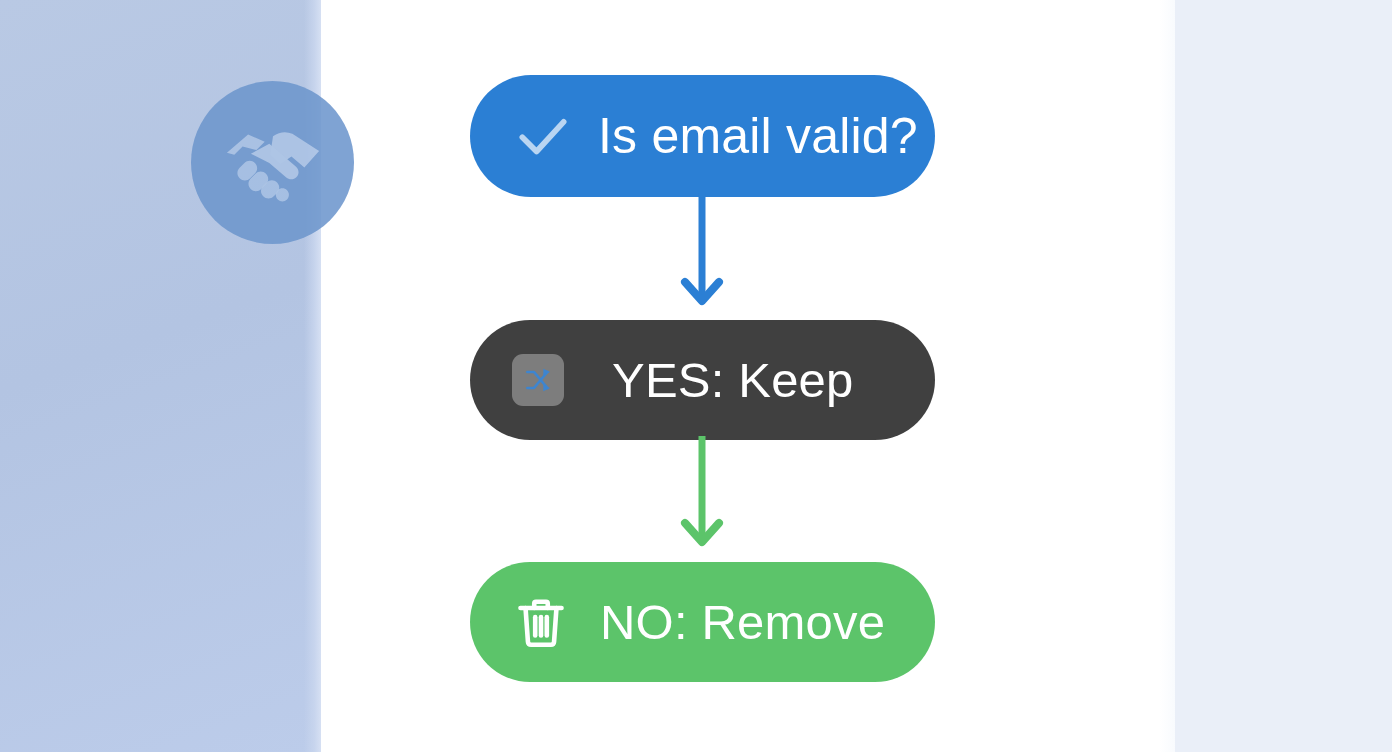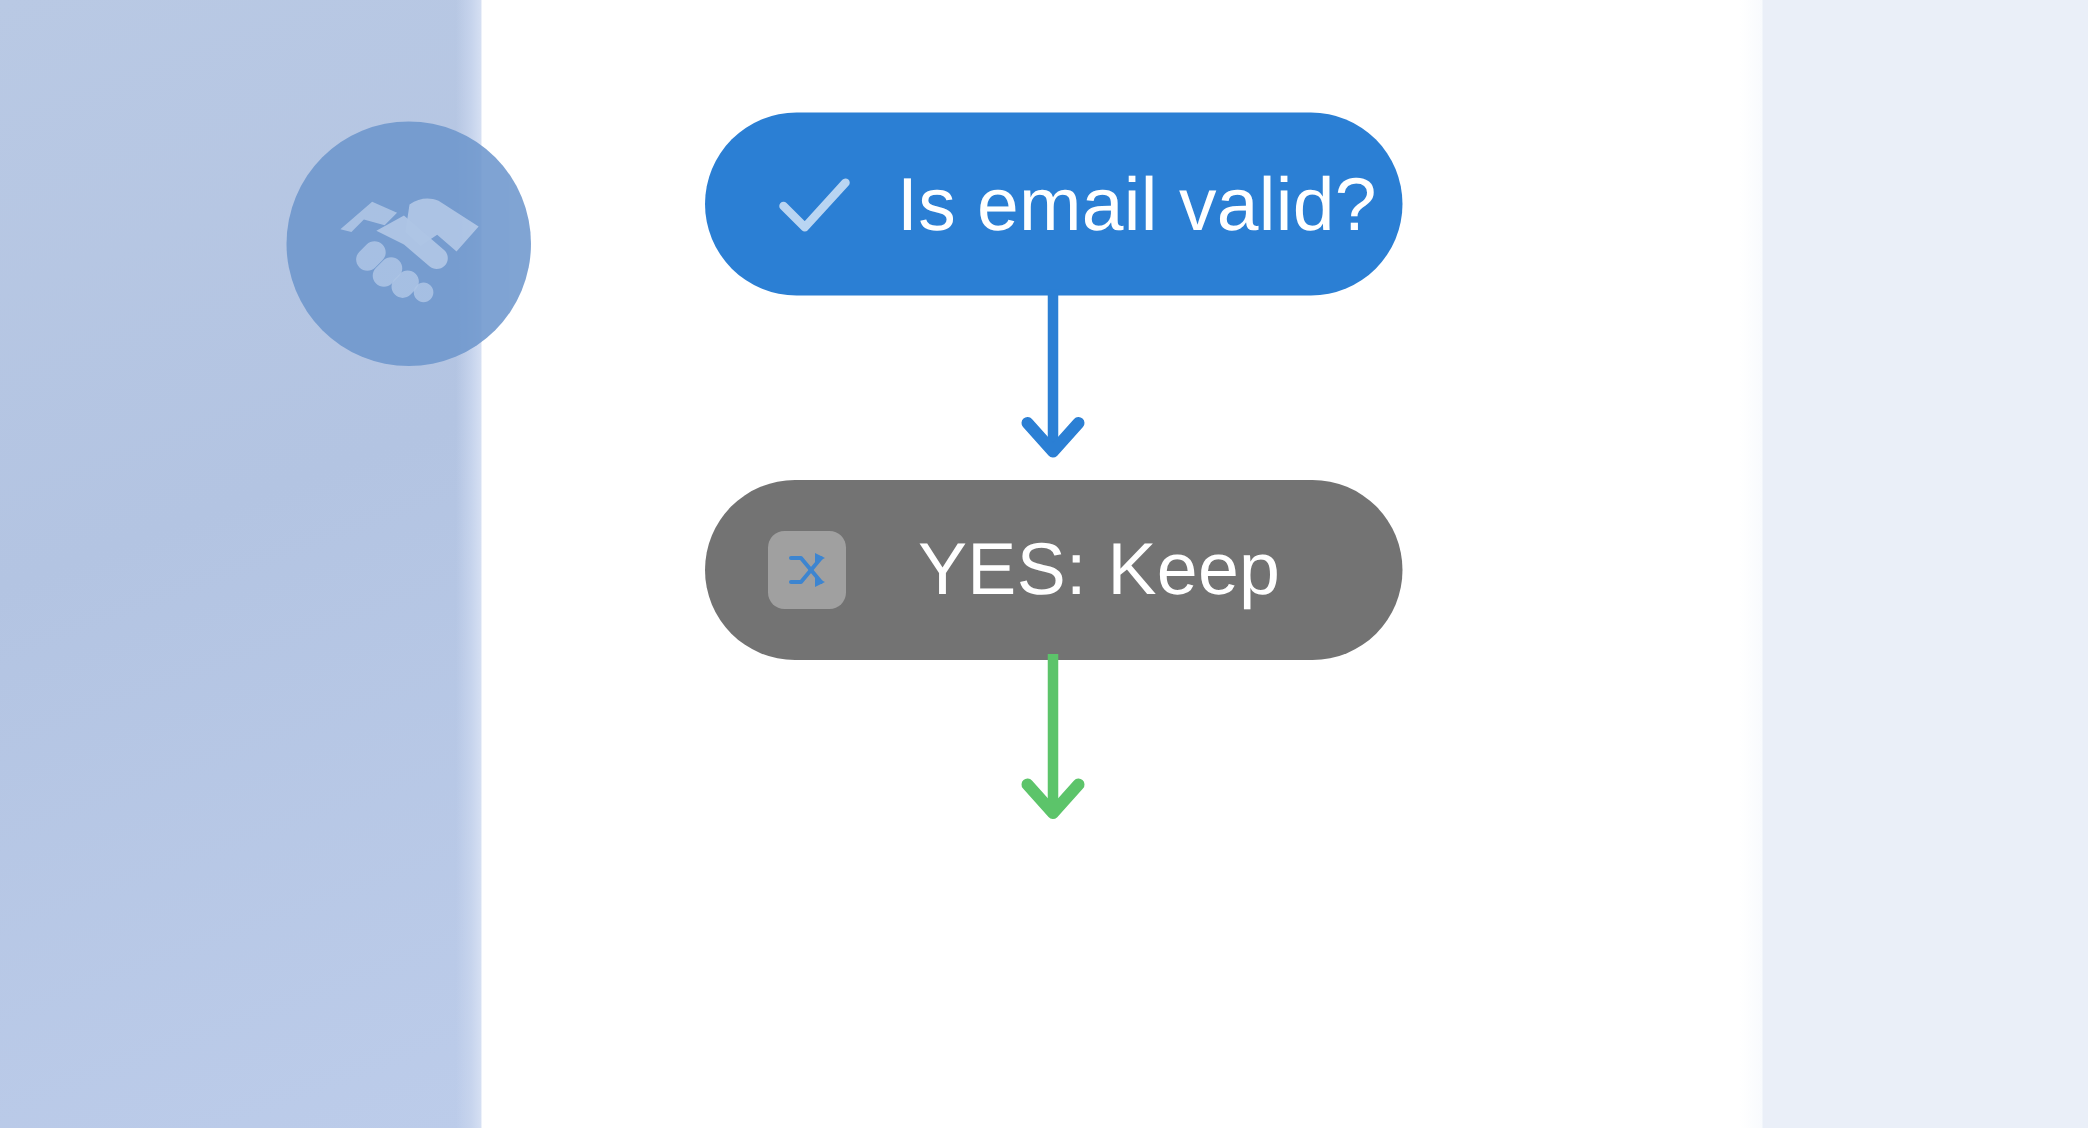--- a/index.html
+++ b/index.html
@@ -132,21 +132,21 @@
     font-size: 50px;
     margin-left: 24px;
   }
 
   
   #node-yes {
     left: 470px;
     top: 320px;
     width: 465px;
     height: 120px;
-    background: #737373;
+    background: #404040;
     padding-left: 42px;
   }
   #node-yes .node-icon { width: 52px; height: 52px; }
   #node-yes .node-label {
     font-size: 49px;
     margin-left: 48px;
   }
 
   
   #node-no {
@@ -238,20 +238,35 @@
     <span class="node-label">YES: Keep</span>
   </div>
 
   <div class="connector" id="connector-2">
     <svg width="52" height="126" viewBox="0 0 52 126" aria-hidden="true">
       <line x1="26" y1="0" x2="26" y2="104" stroke="#5cc46a" stroke-width="7" stroke-linecap="butt"></line>
       <path d="M9 87 L26 106 L43 87" fill="none" stroke="#5cc46a" stroke-width="8" stroke-linecap="round" stroke-linejoin="round"></path>
     </svg>
   </div>
 
+  <div class="node" id="node-no">
+    <span class="node-icon">
+      <svg width="58" height="58" viewBox="0 0 24 24" aria-hidden="true">
+        <g fill="none" stroke="#ffffff" stroke-width="1.9" stroke-linecap="round" stroke-linejoin="round">
+          <path d="M3.5 6.2 H20.5"></path>
+          <path d="M9.2 6.2 V4.3 C9.2 3.9 9.5 3.6 9.9 3.6 H14.1 C14.5 3.6 14.8 3.9 14.8 4.3 V6.2"></path>
+          <path d="M5.6 6.2 L6.6 20.2 C6.65 20.9 7.2 21.4 7.9 21.4 H16.1 C16.8 21.4 17.35 20.9 17.4 20.2 L18.4 6.2"></path>
+          <path d="M9.6 10 V17.6"></path>
+          <path d="M12 10 V17.6"></path>
+          <path d="M14.4 10 V17.6"></path>
+        </g>
+      </svg>
+    </span>
+    <span class="node-label">NO: Remove</span>
+  </div>
 
   <div class="right-panel-fade"></div>
   <div class="right-panel"></div>
 
   <div class="scrollbar-track">
     
   </div>
 
 </div>
 

